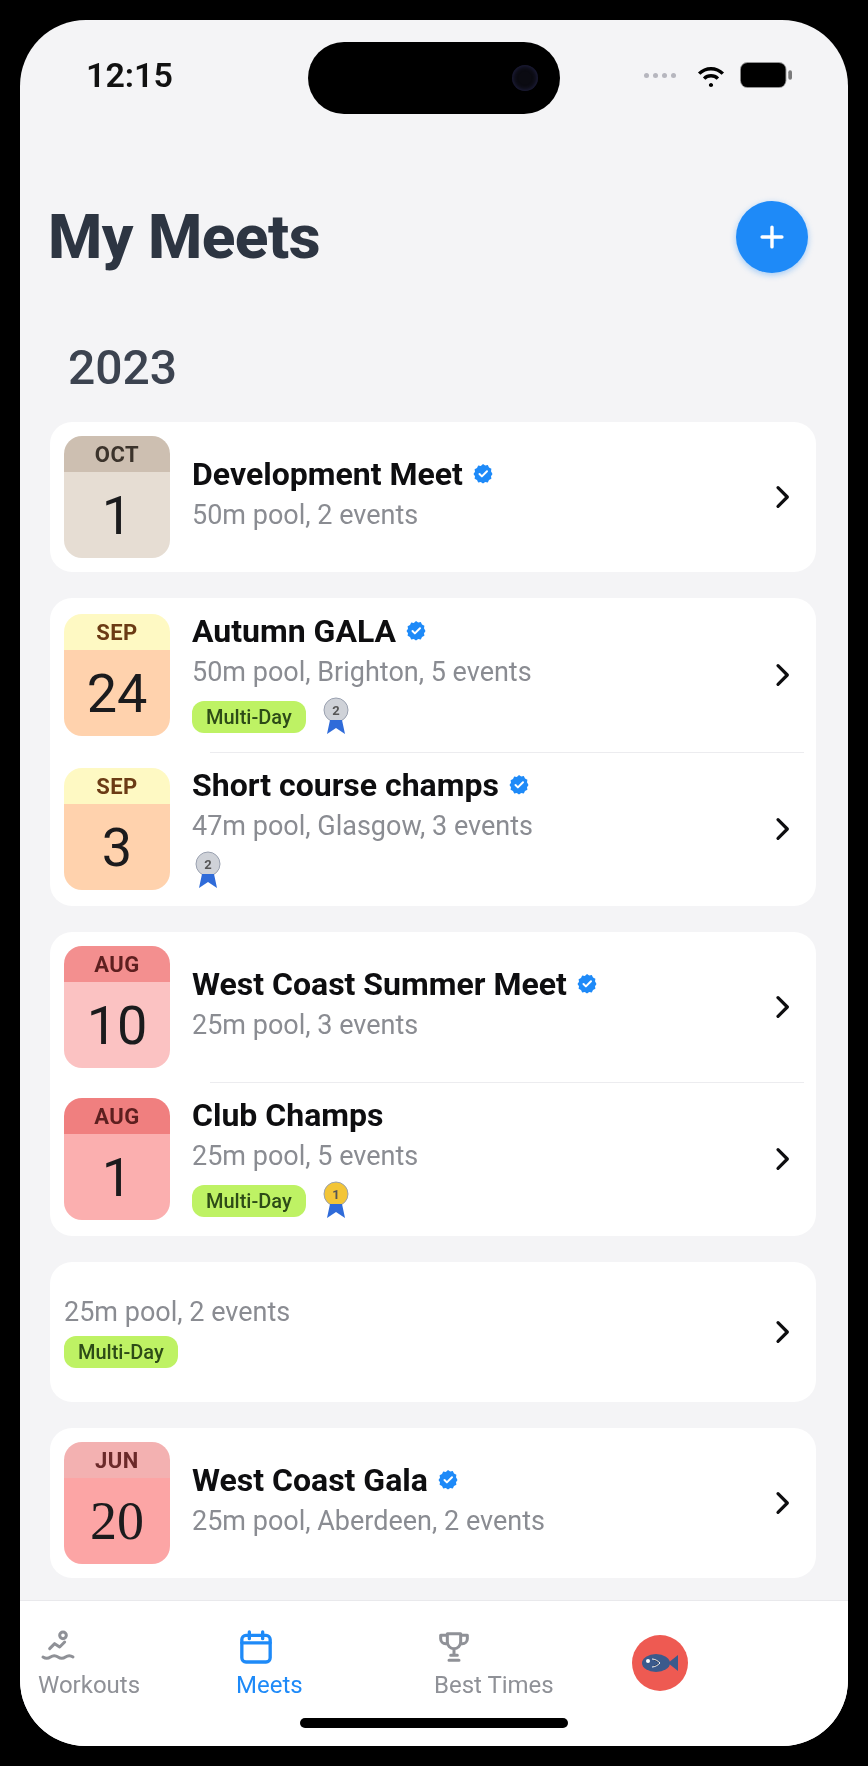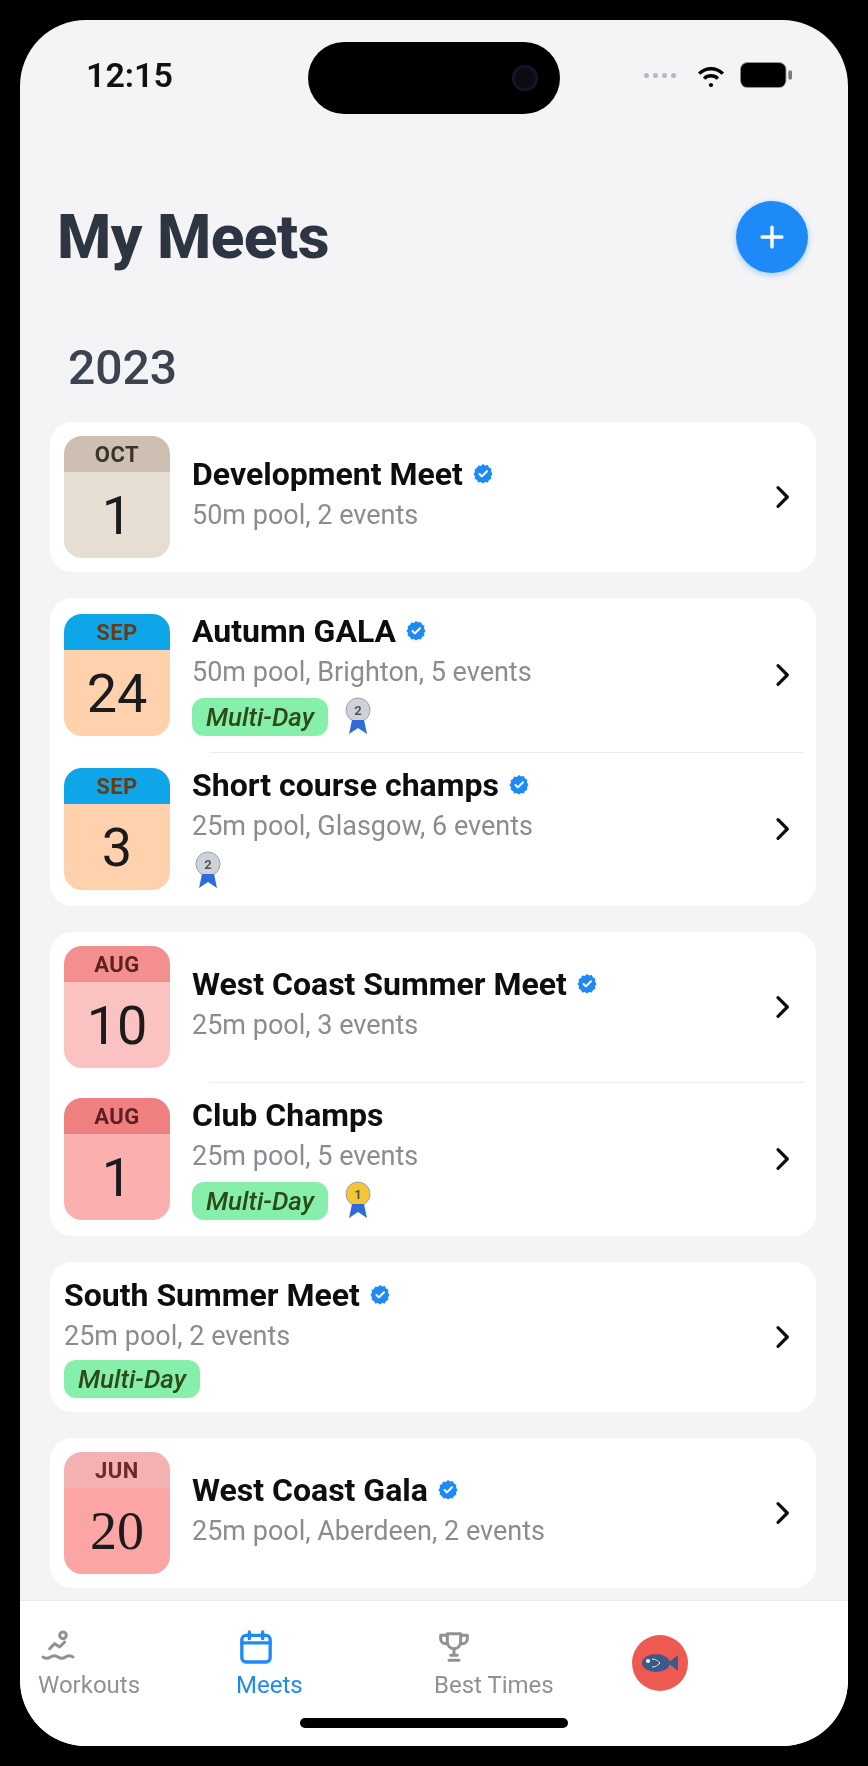--- a/index.html
+++ b/index.html
@@ -64,21 +64,21 @@
     color: #111;
     gap: 22px;
   }
   .status-right { display: flex; align-items: center; gap: 12px; }
   .dots { display:flex; gap:4px; margin-right:6px; }
   .dots span { width:5px; height:5px; border-radius:50%; background:#b6b6be; }
   .wifi svg, .battery svg { display:block; }
 
   
   .header {
-    padding: 70px 40px 20px 37px;
+    padding: 70px 40px 20px 28px;
     display: flex;
     align-items: center;
     justify-content: space-between;
   }
   .title {
     font-size: 62px;
     font-weight: 800;
     color: #2d3542;
     letter-spacing: -0.5px;
   }
@@ -146,21 +146,21 @@
     display:flex; align-items:center; justify-content:center;
   }
   .datebox .day {
     flex:1;
     font-size: 54px;
     font-weight: 400;
     color: #1b1b1d;
     display:flex; align-items:center; justify-content:center;
   }
   .datebox.oct .mon{background:#cdbfb1;color:#3b332b;} .datebox.oct .day{background:#e6ddd3;}
-  .datebox.sep .mon{background:#0ea5e9;color:#6b3b15;} .datebox.sep .day{background:#ffd2ad;}
+  .datebox.sep .mon{background:#fef9c3;color:#6b3b15;} .datebox.sep .day{background:#ffd2ad;}
   .datebox.aug-light .mon{background:#f38f8f;color:#5d1f1f;} .datebox.aug-light .day{background:#fbc2c2;}
   .datebox.aug-dark .mon{background:#f07f7f;color:#5d1f1f;} .datebox.aug-dark .day{background:#fbafaf;}
   .datebox.jul .mon{background:#c5c3d7;color:#39384a;} .datebox.jul .day{background:#e6e5ee;}
   .datebox.jun .mon{background:#f3b1b1;color:#6b2a2a;} .datebox.jun .day{background:#fca5a5;font-family:Liberation Serif, serif;}
 
   .info { flex:1; min-width:0; }
   .meet-title {
     font-size: 32px;
     font-weight: 700;
     color: #0e0e10;
@@ -171,24 +171,24 @@
     width:24px; height:24px; flex:none;
     color:#1e8af8;
   }
   .subtitle {
     font-size: 27px;
     color: #8a8c92;
     margin-bottom: 8px;
   }
   .badges { display:flex; align-items:center; gap:14px; margin-top:6px; }
   .multiday {
-    background:#86efac;
+    background:#bef264;
     color:#2d4b17;
-    font-size:26px; font-weight:500;
-    padding:4px 14px; border-radius:12px;font-style:italic;
+    font-size:20px; font-weight:500;
+    padding:4px 14px; border-radius:12px;
   }
   .medal { width:32px; height:42px; display:block; }
 
   .chev {
     width:32px; height:32px; color:#0e0e10; flex:none;
   }
 
   
   .tabbar {
     height: 146px;
@@ -322,21 +322,21 @@
         <div class="day">3</div>
       </div>
       <div class="info">
         <div class="meet-title">
           <span>Short course champs</span>
           <svg class="verified" viewBox="0 0 24 24">
                     <path fill="currentColor" d="M12 2l2.2 1.5 2.6-.4 1.2 2.4 2.4 1.2-.4 2.6L21.5 12l-1.5 2.2.4 2.6-2.4 1.2-1.2 2.4-2.6-.4L12 21.5l-2.2-1.5-2.6.4-1.2-2.4-2.4-1.2.4-2.6L2.5 12l1.5-2.2-.4-2.6 2.4-1.2 1.2-2.4 2.6.4L12 2Z"></path>
                     <path d="M8.5 12l2.4 2.4L16 9.3" stroke="#fff" stroke-width="2" fill="none" stroke-linecap="round" stroke-linejoin="round"></path>
                   </svg>
         </div>
-        <div class="subtitle">25m pool, Glasgow, 6 events</div>
+        <div class="subtitle">47m pool, Glasgow, 3 events</div>
         <div class="badges">
 
            <svg class="medal" viewBox="0 0 32 42">
     <circle cx="16" cy="14" r="12" fill="#cfd2d8" stroke="#9aa1b0" stroke-width="1"></circle>
     <text x="16" y="19" text-anchor="middle" font-size="13" font-weight="700" fill="#555">2</text>
     <path d="M10 24l-3 14 9-6 9 6-3-14" fill="#2f6bd9"></path>
   </svg>
          </div>
       </div>
       <svg class="chev" viewBox="0 0 24 24" fill="none">
@@ -386,27 +386,20 @@
          </div>
       </div>
       <svg class="chev" viewBox="0 0 24 24" fill="none">
                 <path d="M9 5l7 7-7 7" stroke="currentColor" stroke-width="2.4" stroke-linecap="round" stroke-linejoin="round"></path>
               </svg>
     </div>
           </div>
           <div class="card">
             <div class="row">
       <div class="info">
-        <div class="meet-title">
-          <span>South Summer Meet</span>
-          <svg class="verified" viewBox="0 0 24 24">
-                    <path fill="currentColor" d="M12 2l2.2 1.5 2.6-.4 1.2 2.4 2.4 1.2-.4 2.6L21.5 12l-1.5 2.2.4 2.6-2.4 1.2-1.2 2.4-2.6-.4L12 21.5l-2.2-1.5-2.6.4-1.2-2.4-2.4-1.2.4-2.6L2.5 12l1.5-2.2-.4-2.6 2.4-1.2 1.2-2.4 2.6.4L12 2Z"></path>
-                    <path d="M8.5 12l2.4 2.4L16 9.3" stroke="#fff" stroke-width="2" fill="none" stroke-linecap="round" stroke-linejoin="round"></path>
-                  </svg>
-        </div>
         <div class="subtitle">25m pool, 2 events</div>
         <div class="badges">
            <span class="multiday">Multi-Day</span>
 
          </div>
       </div>
       <svg class="chev" viewBox="0 0 24 24" fill="none">
                 <path d="M9 5l7 7-7 7" stroke="currentColor" stroke-width="2.4" stroke-linecap="round" stroke-linejoin="round"></path>
               </svg>
     </div>

